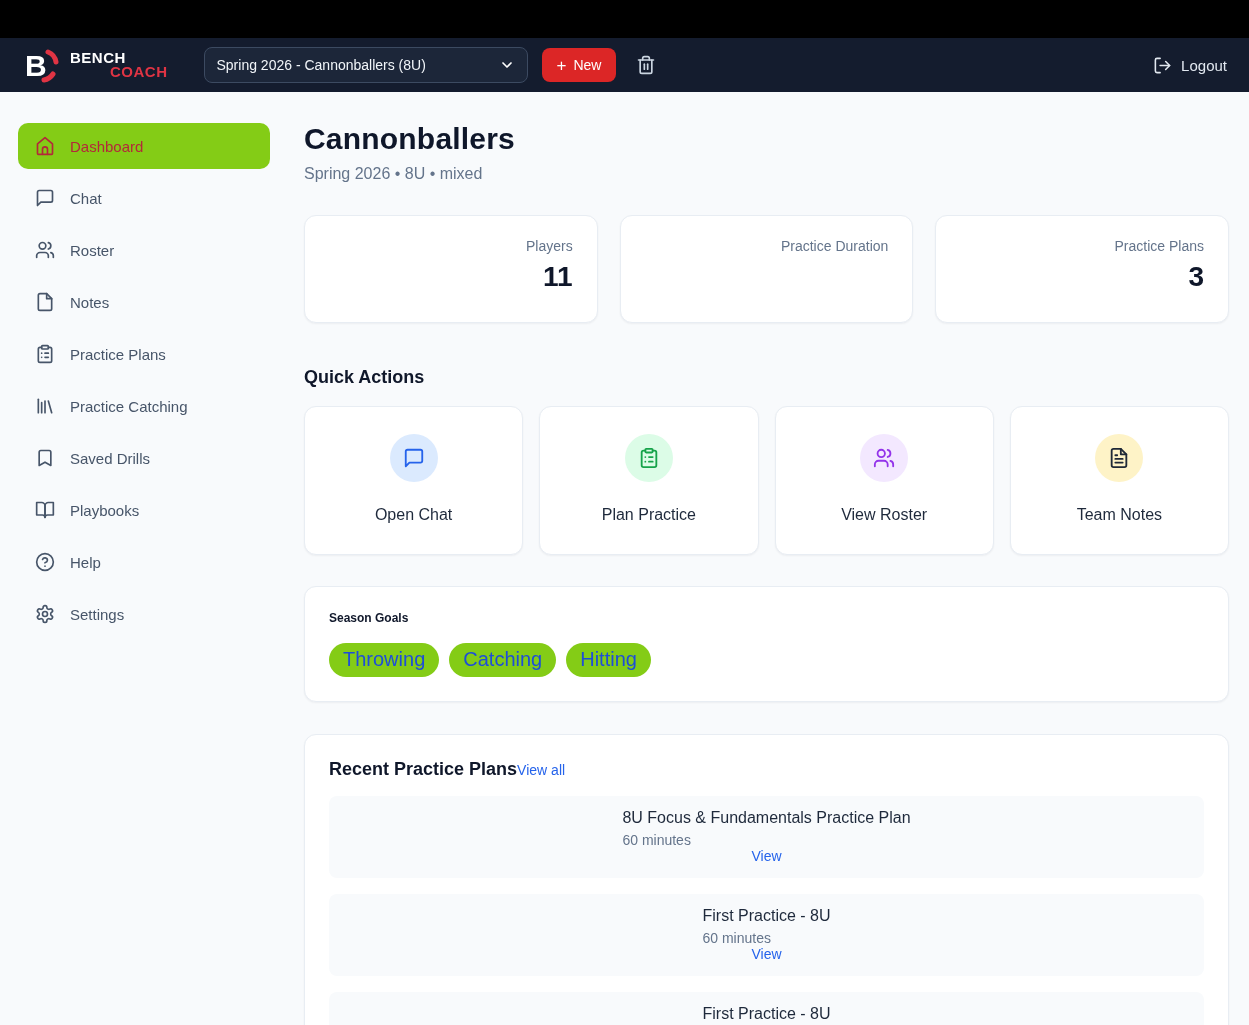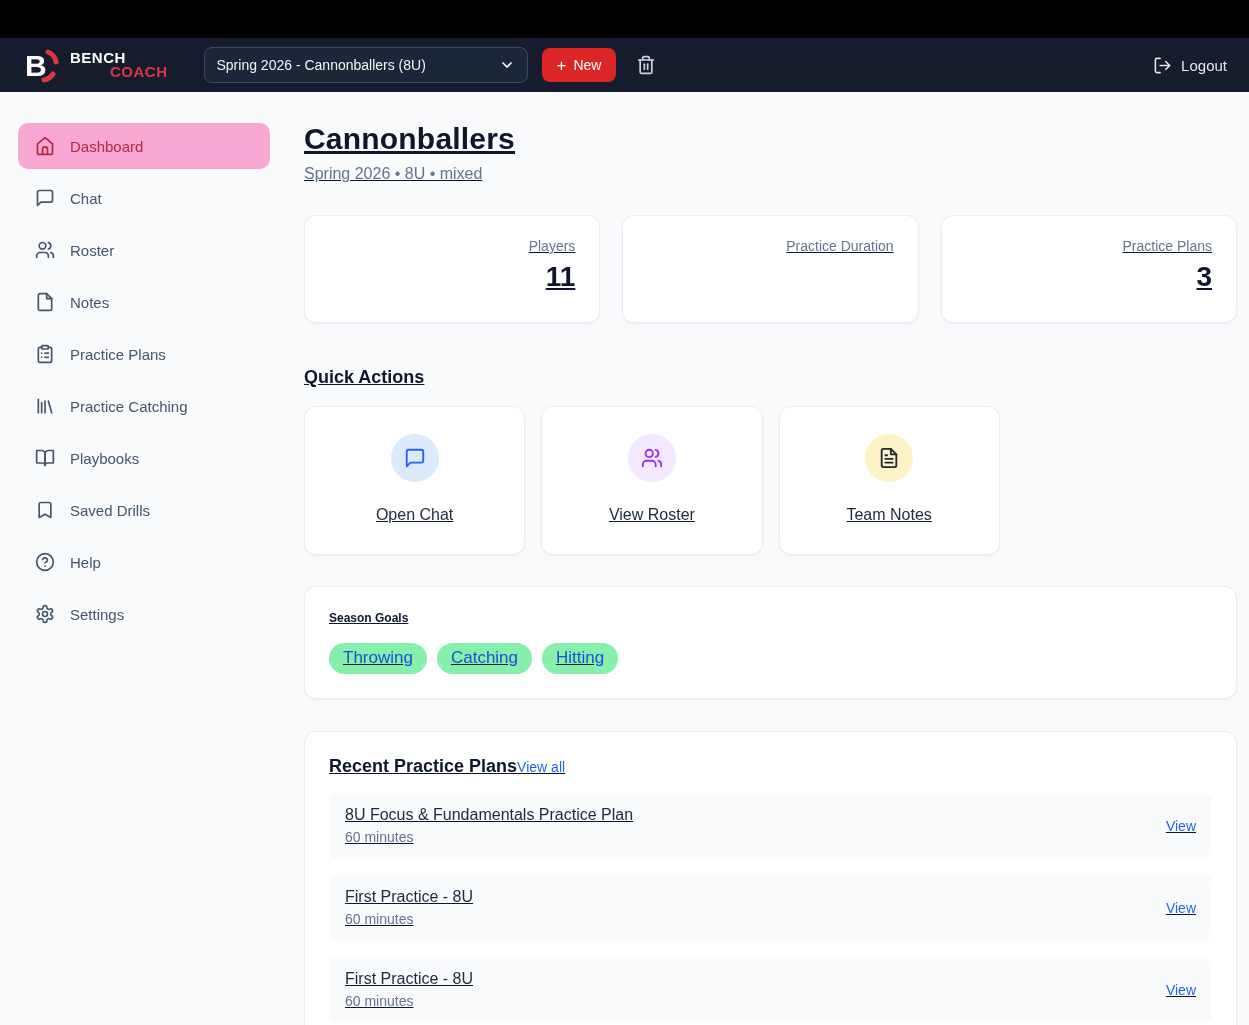--- a/index.html
+++ b/index.html
@@ -42,24 +42,24 @@
     font-size: 15px; cursor: pointer; }
   
   .layout { display: flex; height: 933px; }
   .sidebar { width: 270px; flex: 0 0 270px; padding-top: 31px; }
   .side-item {
     width: 252px; height: 46px; margin: 0 0 6px 18px; border-radius: 10px;
     display: flex; align-items: center; gap: 15px; padding-left: 17px;
     font-size: 15px; color: #475569; cursor: pointer;
   }
   .side-item .sicon { color: #475569; display: flex; }
-  .side-item.active { background: #f9a8d4; color: #b3293a; }
+  .side-item.active { background: #84cc16; color: #b3293a; }
   .side-item.active .sicon { color: #b3293a; }
   
-  .main { flex: 1; padding: 30px 12px 0 34px; text-decoration: underline; }
+  .main { flex: 1; padding: 30px 20px 0 34px; }
   .page-title { font-size: 30px; font-weight: 700; color: #0f172a; letter-spacing: .2px; }
   .page-subtitle { margin-top: 9px; font-size: 16px; color: #64748b; }
   .stats { display: grid; grid-template-columns: repeat(3, 1fr); gap: 22px; margin-top: 32px; text-align: right; }
   .card {
     background: #fff; border: 1px solid #e8edf3; border-radius: 12px;
     box-shadow: 0 1px 2px rgba(15,23,42,.05);
   }
   .stat-card { padding: 22px 24px; height: 108px; }
   .stat-label { font-size: 14px; color: #64748b; }
   .stat-value { margin-top: 7px; font-size: 28px; font-weight: 700; color: #0f172a; }
@@ -72,30 +72,30 @@
   }
   .qa-blue   { background: #dbeafe; color: #2563eb; }
   .qa-green  { background: #dcfce7; color: #16a34a; }
   .qa-purple { background: #f3e8ff; color: #9333ea; }
   .qa-amber  { background: #fef3c7; color: #1f2937; }
   .qa-label { margin-top: 24px; font-size: 16px; font-weight: 500; color: #1e293b; }
   .goals-card { margin-top: 31px; padding: 24px; }
   .goals-heading { font-size: 12px; font-weight: 700; color: #0f172a; }
   .tag-row { display: flex; gap: 10px; margin-top: 18px; }
   .tag {
-    background: #86efac; color: #1d4ed8; font-size: 17px;
+    background: #84cc16; color: #1d4ed8; font-size: 20px;
     padding: 5px 14px 6px; border-radius: 999px;
   }
   .recent-card { margin-top: 32px; padding: 24px 24px 24px; }
   .recent-head { display: flex; align-items: center; }
   .recent-heading { font-size: 18px; font-weight: 700; color: #0f172a; }
   .link { color: #2563eb; font-size: 14px; cursor: pointer; text-decoration: none; }
   .plan-row {
     margin-top: 16px; background: #f8fafc; border-radius: 8px;
-    padding: 13px 16px 14px; display: flex; align-items: center; justify-content: space-between;
+    padding: 13px 16px 14px; display: flex; align-items: center; justify-content: center; flex-direction: column;
   }
   .plan-row:first-of-type { margin-top: 18px; }
   .plan-title { font-size: 16px; font-weight: 500; color: #1e293b; }
   .plan-duration { margin-top: 5px; font-size: 14px; color: #64748b; }
 </style>
 </head>
 <body>
 
 <div class="black-strip"></div>
 
@@ -220,34 +220,34 @@
             <path d="M8 8v12"></path>
             <path d="M4 4v16"></path>
           </svg>
       </span>
       <span>Practice Catching</span>
     </div>
 
     <div class="side-item">
       <span class="sicon">
         <svg width="20" height="20" viewBox="0 0 24 24" fill="none" stroke="currentColor" stroke-width="2" stroke-linecap="round" stroke-linejoin="round">
+            <path d="m19 21-7-4-7 4V5a2 2 0 0 1 2-2h10a2 2 0 0 1 2 2z"></path>
+          </svg>
+      </span>
+      <span>Saved Drills</span>
+    </div>
+
+    <div class="side-item">
+      <span class="sicon">
+        <svg width="20" height="20" viewBox="0 0 24 24" fill="none" stroke="currentColor" stroke-width="2" stroke-linecap="round" stroke-linejoin="round">
             <path d="M2 3h6a4 4 0 0 1 4 4v14a3 3 0 0 0-3-3H2z"></path>
             <path d="M22 3h-6a4 4 0 0 0-4 4v14a3 3 0 0 1 3-3h7z"></path>
           </svg>
       </span>
       <span>Playbooks</span>
-    </div>
-
-    <div class="side-item">
-      <span class="sicon">
-        <svg width="20" height="20" viewBox="0 0 24 24" fill="none" stroke="currentColor" stroke-width="2" stroke-linecap="round" stroke-linejoin="round">
-            <path d="m19 21-7-4-7 4V5a2 2 0 0 1 2-2h10a2 2 0 0 1 2 2z"></path>
-          </svg>
-      </span>
-      <span>Saved Drills</span>
     </div>
 
     <div class="side-item">
       <span class="sicon">
         <svg width="20" height="20" viewBox="0 0 24 24" fill="none" stroke="currentColor" stroke-width="2" stroke-linecap="round" stroke-linejoin="round">
             <circle cx="12" cy="12" r="10"></circle>
             <path d="M9.09 9a3 3 0 0 1 5.83 1c0 2-3 3-3 3"></path>
             <path d="M12 17h.01"></path>
           </svg>
       </span>
@@ -286,20 +286,33 @@
     <h2 class="section-heading">Quick Actions</h2>
 
     <div class="qa-grid">
       <div class="card qa-card">
         <div class="qa-circle qa-blue">
           <svg width="22" height="22" viewBox="0 0 24 24" fill="none" stroke="currentColor" stroke-width="2" stroke-linecap="round" stroke-linejoin="round">
               <path d="M21 15a2 2 0 0 1-2 2H7l-4 4V5a2 2 0 0 1 2-2h14a2 2 0 0 1 2 2z"></path>
             </svg>
         </div>
         <div class="qa-label">Open Chat</div>
+      </div>
+      <div class="card qa-card">
+        <div class="qa-circle qa-green">
+          <svg width="22" height="22" viewBox="0 0 24 24" fill="none" stroke="currentColor" stroke-width="2" stroke-linecap="round" stroke-linejoin="round">
+              <rect x="8" y="2" width="8" height="4" rx="1"></rect>
+              <path d="M16 4h2a2 2 0 0 1 2 2v14a2 2 0 0 1-2 2H6a2 2 0 0 1-2-2V6a2 2 0 0 1 2-2h2"></path>
+              <path d="M12 11h4"></path>
+              <path d="M12 16h4"></path>
+              <path d="M8 11h.01"></path>
+              <path d="M8 16h.01"></path>
+            </svg>
+        </div>
+        <div class="qa-label">Plan Practice</div>
       </div>
       <div class="card qa-card">
         <div class="qa-circle qa-purple">
           <svg width="22" height="22" viewBox="0 0 24 24" fill="none" stroke="currentColor" stroke-width="2" stroke-linecap="round" stroke-linejoin="round">
               <path d="M16 21v-2a4 4 0 0 0-4-4H6a4 4 0 0 0-4 4v2"></path>
               <circle cx="9" cy="7" r="4"></circle>
               <path d="M22 21v-2a4 4 0 0 0-3-3.87"></path>
               <path d="M16 3.13a4 4 0 0 1 0 7.75"></path>
             </svg>
         </div>

